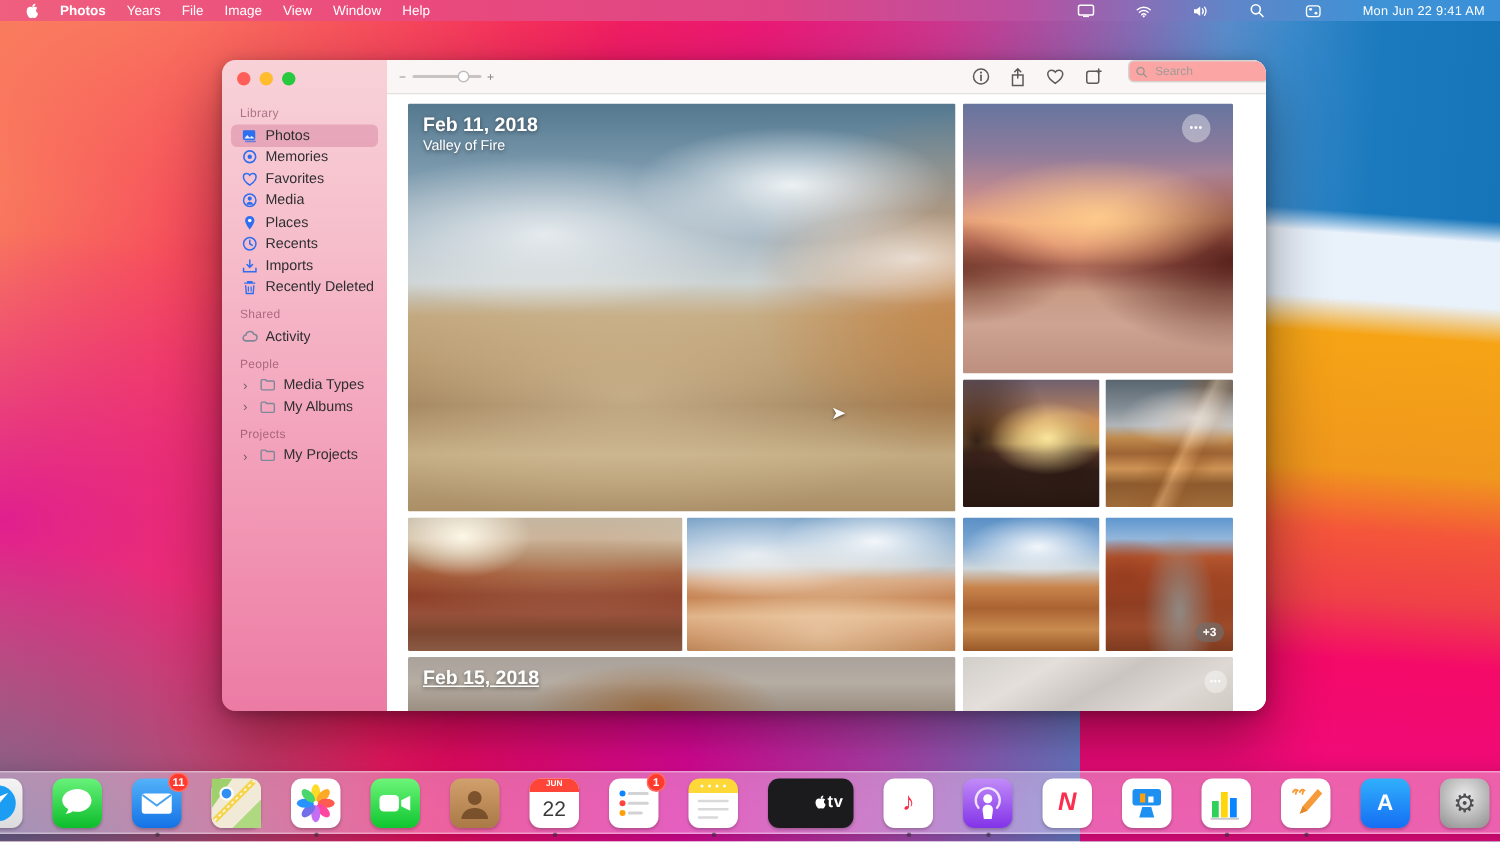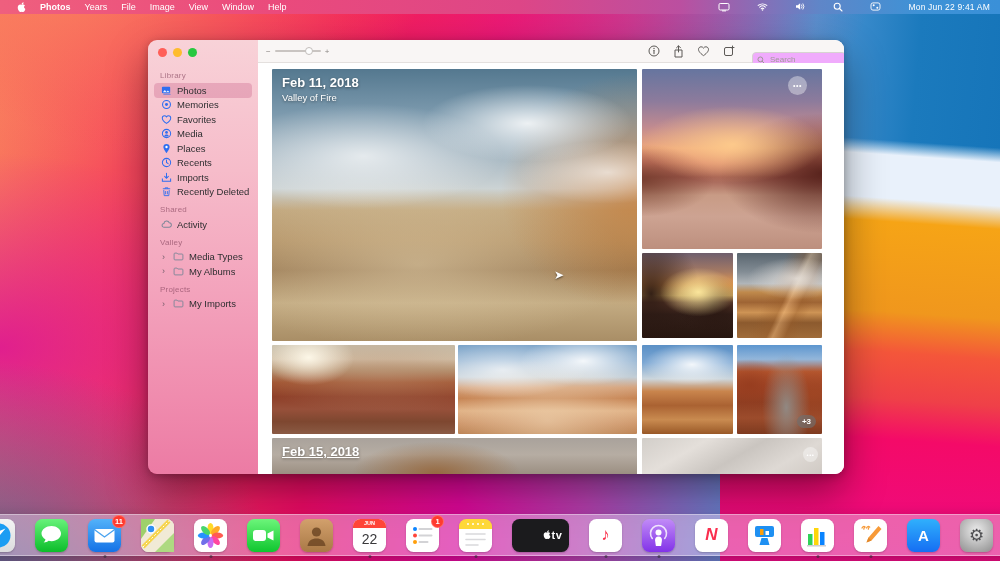--- a/index.html
+++ b/index.html
@@ -29,21 +29,21 @@
   }
   
   .menubar{
     position:absolute;left:0;top:0;width:1000px;height:14px;z-index:30;
     background:linear-gradient(90deg,#ef5f7e 0%,#ea4a7c 28%,#dd4687 52%,#bb4fa0 68%,#5f86c8 82%,#3e92d6 92%,#3a90d8 100%);
     display:flex;align-items:center;color:#fff;font-size:9px;
   }
   .mb-left{display:flex;align-items:center;gap:0;padding-left:10px;}
   .mb-item{padding:0 7px;line-height:14px;}
   .mb-item.app{font-weight:bold;}
-  .mb-right{margin-left:auto;display:flex;align-items:flex-start;gap:27px;padding-right:10px;}
+  .mb-right{margin-left:auto;display:flex;align-items:center;gap:27px;padding-right:10px;}
   .mb-ico{display:flex;align-items:center;}
   .mb-clock{font-size:8.5px;letter-spacing:.2px;}
   
   .window{
     position:absolute;left:148px;top:40px;width:696px;height:434px;z-index:20;
     border-radius:9px;overflow:hidden;
     box-shadow:0 18px 42px rgba(0,0,0,.42),0 2px 9px rgba(0,0,0,.25);
     display:flex;
   }
   
@@ -78,22 +78,22 @@
   .segmented{
     position:absolute;left:170px;top:3.5px;height:15px;display:flex;
     background:#fbf9f8;border:1px solid #dbd7d5;border-radius:5px;overflow:hidden;
   }
   .seg{width:52px;font-size:8.5px;color:#3c3c3c;display:flex;align-items:center;justify-content:center;border-right:1px solid #e4e0de;}
   .seg:last-child{border-right:none;}
   .seg.selected{background:#e2dedc;font-weight:bold;}
   .tb-icons{position:absolute;left:390px;top:0;height:22px;display:flex;align-items:center;gap:13px;color:#5c5956;}
   .tb-ico{display:flex;align-items:center;}
   .searchbox{
-    position:absolute;left:494px;top:12px;width:84px;height:13px;
-    border:1px solid #d7d3d1;border-radius:4px;background:#f0abfc;
+    position:absolute;left:494px;top:0;width:84px;height:13px;
+    border:1px solid #d7d3d1;border-radius:4px;background:#fca5a5;
     display:flex;align-items:center;gap:3px;padding:0 4px;color:#9b9793;
   }
   .searchbox input{
     border:none;outline:none;width:60px;font-size:8px;background:transparent;
     font-family:"Liberation Sans",sans-serif;color:#444;
   }
   .searchbox input::placeholder{color:#a09c98;}
   
   .content{flex:1;position:relative;background:#fff;overflow:hidden;}
   .ph{position:absolute;border-radius:1px;}
@@ -364,21 +364,21 @@
       <div class="sb-header">Shared</div>
       <div class="sb-item">
         <span class="sb-ico gray">
           <svg width="11" height="11" viewBox="0 0 12 12">
               <path d="M3.4 9a2.1 2.1 0 0 1-.2-4.2 3 3 0 0 1 5.8-.6A2.4 2.4 0 0 1 8.8 9z" fill="none" stroke="currentColor" stroke-width="1.1"></path>
             </svg>
         </span>
         <span class="sb-label">Activity</span>
       </div>
 
-      <div class="sb-header">Valley</div>
+      <div class="sb-header">People</div>
       <div class="sb-item">
         <span class="sb-chev">›</span>
         <span class="sb-ico gray">
           <svg width="11" height="11" viewBox="0 0 12 12">
               <path d="M1.2 3.2c0-.5.4-.9.9-.9h2.2l1 1h4.6c.5 0 .9.4.9.9v4.6c0 .5-.4.9-.9.9H2.1c-.5 0-.9-.4-.9-.9z" fill="none" stroke="currentColor" stroke-width="1"></path>
             </svg>
         </span>
         <span class="sb-label">Media Types</span>
       </div>
       <div class="sb-item">
@@ -392,21 +392,21 @@
       </div>
 
       <div class="sb-header">Projects</div>
       <div class="sb-item">
         <span class="sb-chev">›</span>
         <span class="sb-ico gray">
           <svg width="11" height="11" viewBox="0 0 12 12">
               <path d="M1.2 3.2c0-.5.4-.9.9-.9h2.2l1 1h4.6c.5 0 .9.4.9.9v4.6c0 .5-.4.9-.9.9H2.1c-.5 0-.9-.4-.9-.9z" fill="none" stroke="currentColor" stroke-width="1"></path>
             </svg>
         </span>
-        <span class="sb-label">My Imports</span>
+        <span class="sb-label">My Projects</span>
       </div>
     </div>
   </div>
 
   <div class="main">
     <div class="toolbar">
       <div class="zoomer">
         <span class="z-sign">−</span>
         <div class="z-track">
           <div class="z-knob"></div>

